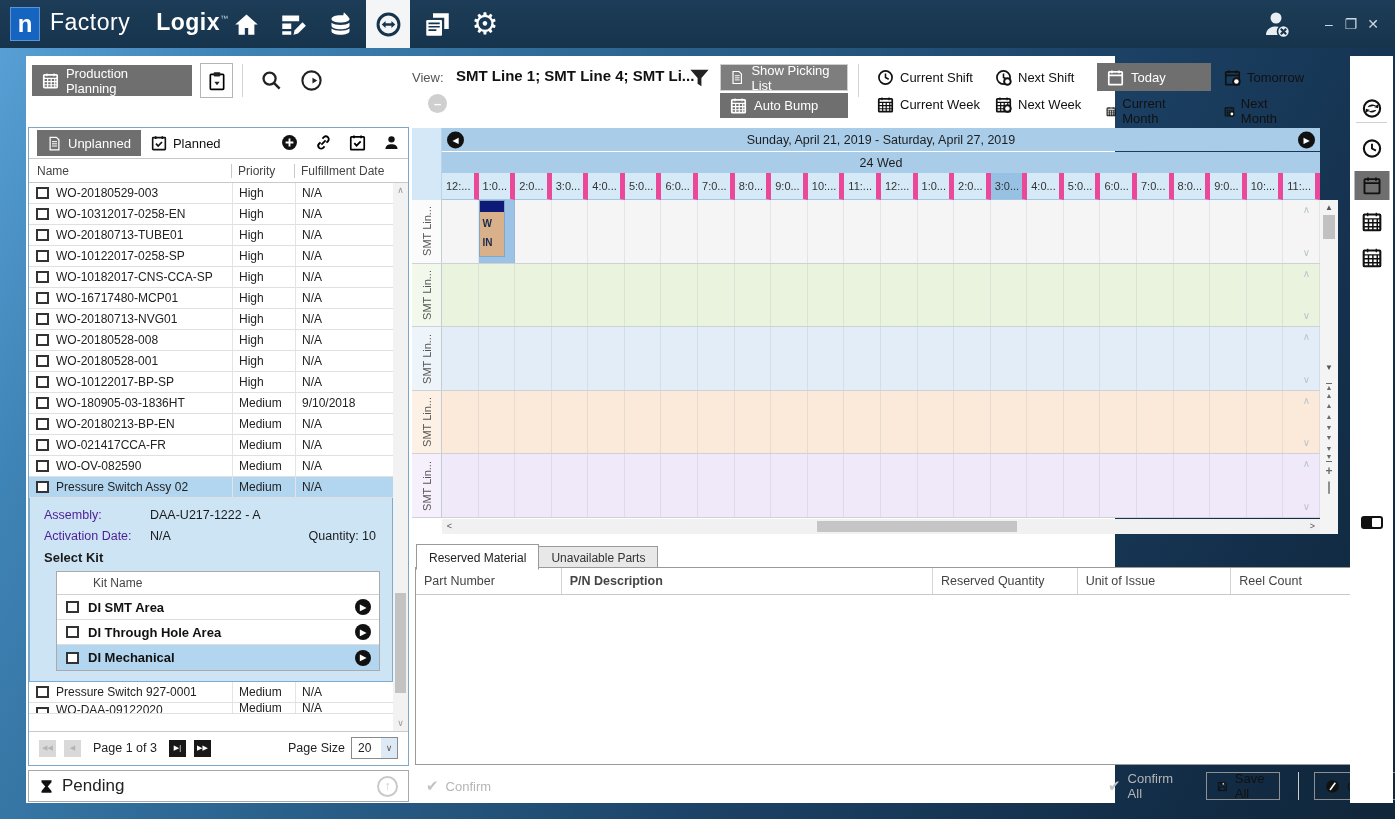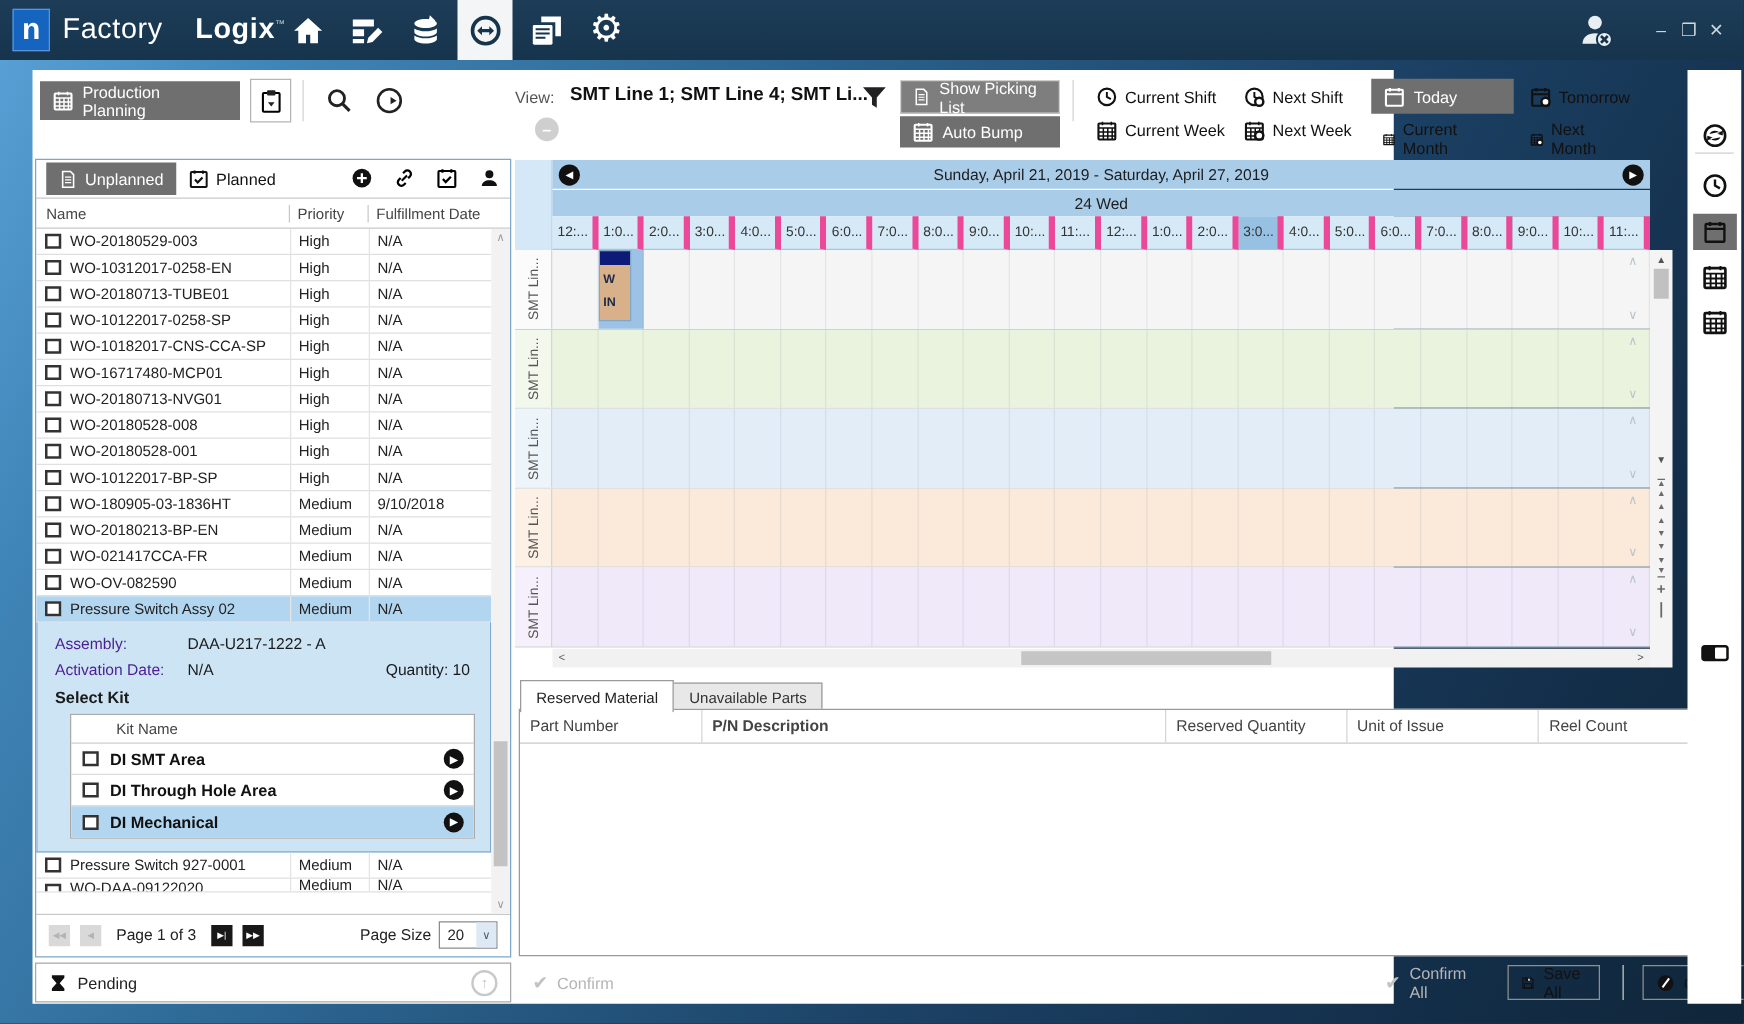--- a/index.html
+++ b/index.html
@@ -84,21 +84,21 @@
   .pager{height:33px;border-top:1px solid #c9c9c9;display:flex;align-items:center;gap:8px;padding:0 10px;font-size:12.5px;color:#222;}
   .pgbtn{width:17px;height:17px;display:flex;align-items:center;justify-content:center;font-size:7px;cursor:pointer;}
   .pgbtn.dis{background:#d9d9d9;color:#b4b4b4;}
   .pgbtn.on{background:#181818;color:#fff;}
   .pgsize{margin-left:auto;display:flex;align-items:center;gap:6px;}
   .pgsel{width:47px;height:22px;border:1px solid #8a8a8a;display:flex;align-items:center;cursor:pointer;}
   .pgsel .v{flex:1;padding-left:6px;font-size:12px;}
   .pgsel .dd{width:16px;height:100%;background:#ddeaf6;color:#555;font-size:9px;display:flex;align-items:center;justify-content:center;}
   .statusbar{position:absolute;left:2px;top:714px;width:381px;height:32px;border:1px solid #a8a8a8;background:#fff;display:flex;align-items:center;padding:0 10px;}
   .statusbar svg{width:15px;height:15px;fill:#111;}
-  .statusbar .txt{margin-left:8px;font-size:13px;color:#222;}
+  .statusbar .txt{margin-left:8px;font-size:17px;color:#222;}
   .upcirc{margin-left:auto;width:21px;height:21px;border:2px solid #c9c9c9;border-radius:50%;color:#c9c9c9;font-size:12px;
     display:flex;align-items:center;justify-content:center;}
   
   .sched{position:absolute;left:386px;top:72px;width:926px;height:406px;}
   .sched-corner{position:absolute;left:0;top:0;width:30px;height:72px;background:#d5e8f7;border-right:1px solid #b9d3ea;}
   .split-dots{position:absolute;left:3px;top:80px;width:3px;height:22px;
     background:repeating-linear-gradient(#9a9a9a 0 3px,transparent 3px 8px);}
   .band{position:absolute;left:30px;width:878px;background:#a9cde9;color:#1d1d1d;font-size:12.5px;display:flex;align-items:center;justify-content:center;}
   .band-date{top:0;height:23px;}
   .band-day{top:24px;height:21px;}

